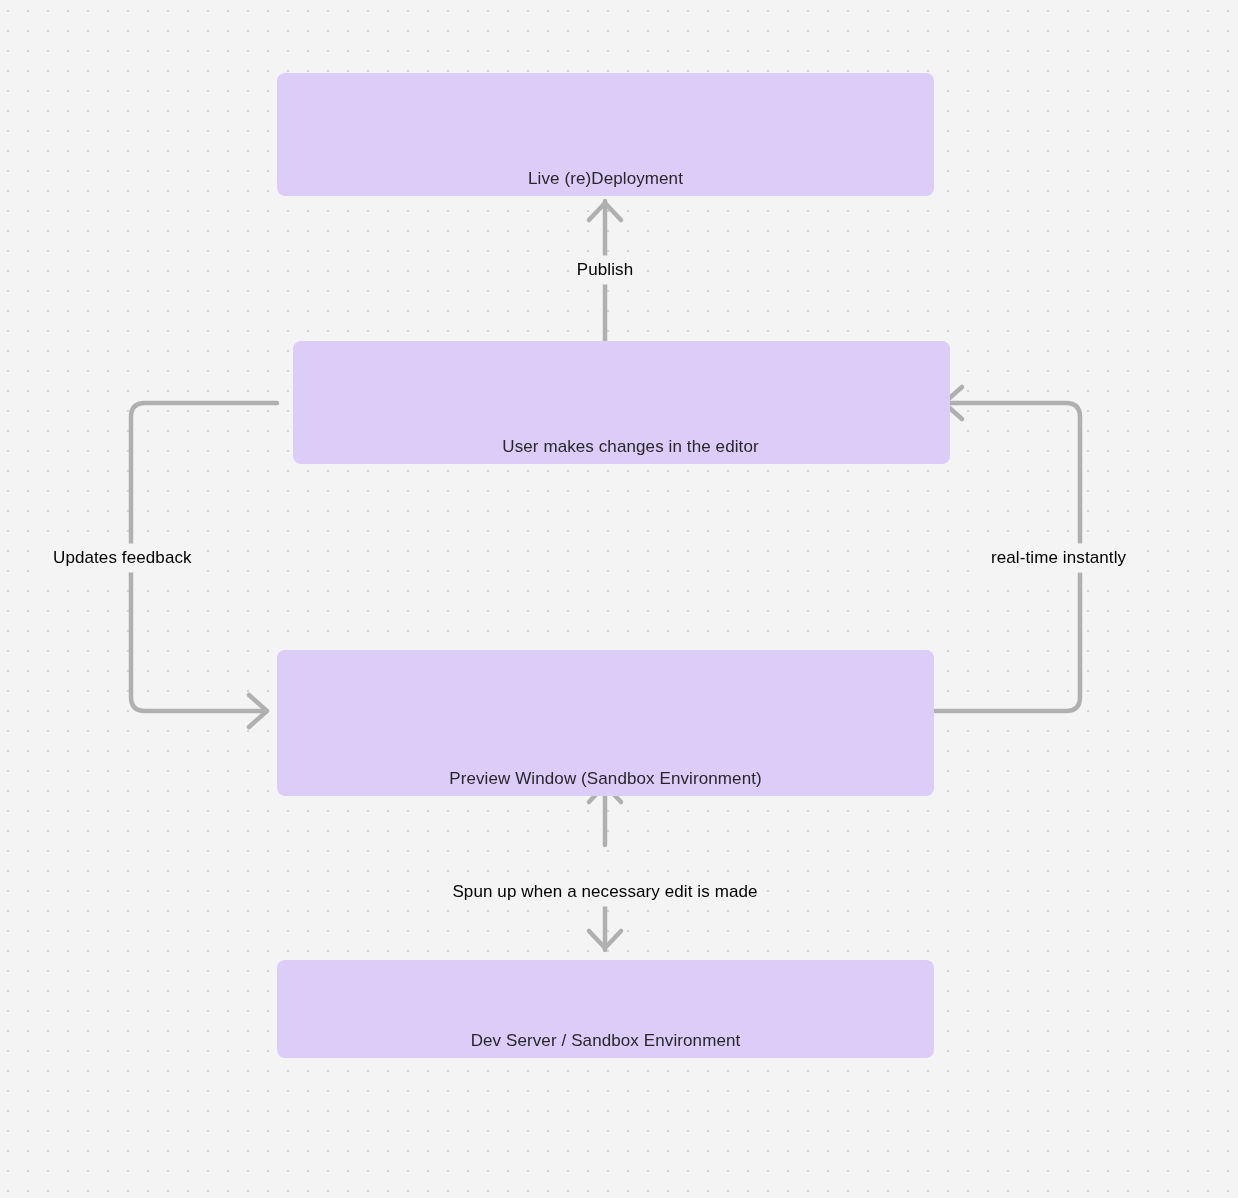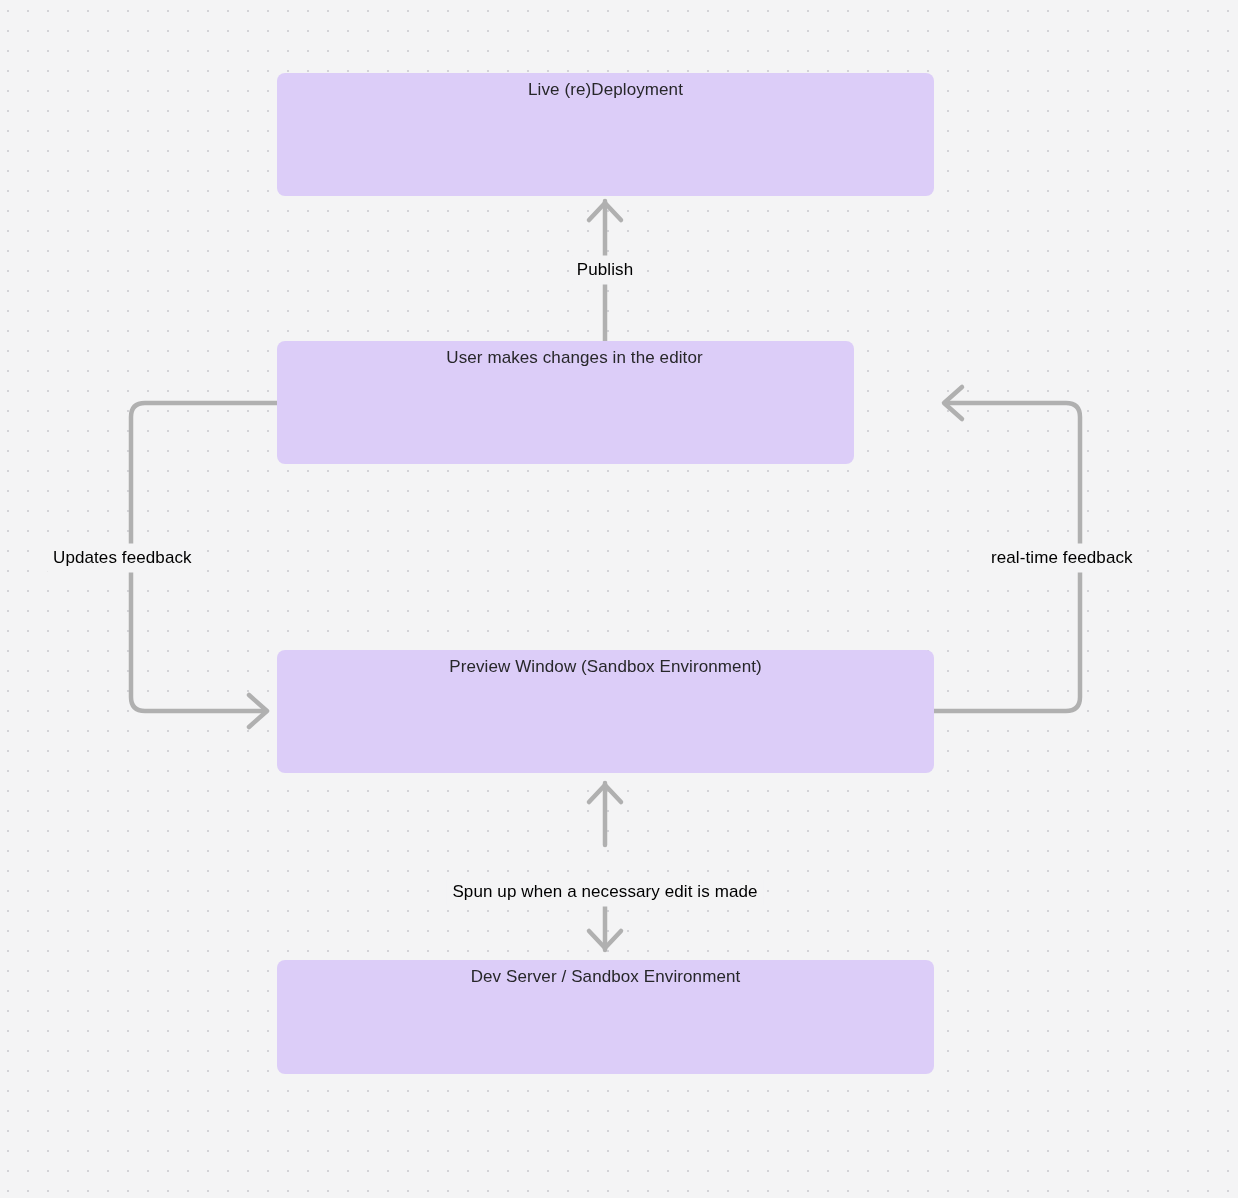--- a/index.html
+++ b/index.html
@@ -36,21 +36,21 @@
     pointer-events: none;
   }
 
   
   .node {
     position: absolute;
     box-sizing: border-box;
     background: #dccdf8;
     border-radius: 8px;
     display: flex;
-    align-items: flex-start;
+    align-items: flex-end;
     justify-content: center;
     color: #27272a;
     font-size: 17px;
     letter-spacing: 0.1px;
     line-height: 1.3;
     text-align: center;
     padding: 6px 14px;
   }
 
   .node-label {
@@ -119,41 +119,41 @@
         <polyline points="589,931 605,948 621,931"></polyline>
       </g>
 
     </g>
   </svg>
 
   <div class="node" style="left:277px; top:73px; width:657px; height:123px;">
     <span class="node-label">Live (re)Deployment</span>
   </div>
 
-  <div class="node" style="left:277px; top:341px; width:577px; height:123px;padding-left:32px;">
+  <div class="node" style="left:293px; top:341px; width:657px; height:123px;padding-left:32px;">
     <span class="node-label">User makes changes in the editor</span>
   </div>
 
-  <div class="node" style="left:277px; top:650px; width:657px; height:123px;">
+  <div class="node" style="left:277px; top:650px; width:657px; height:146px;">
     <span class="node-label">Preview Window (Sandbox Environment)</span>
   </div>
 
-  <div class="node" style="left:277px; top:960px; width:657px; height:114px;">
+  <div class="node" style="left:277px; top:960px; width:657px; height:98px;">
     <span class="node-label">Dev Server / Sandbox Environment</span>
   </div>
 
   <div class="edge-label center" style="left:605px; top:270px;">
     <span>Publish</span>
   </div>
 
   <div class="edge-label leftanchor" style="left:47px; top:558px;">
     <span>Updates feedback</span>
   </div>
 
   <div class="edge-label leftanchor" style="left:985px; top:558px;">
-    <span>real-time feedback</span>
+    <span>real-time instantly</span>
   </div>
 
   <div class="edge-label center" style="left:605px; top:892px;">
     <span>Spun up when a necessary edit is made</span>
   </div>
 
 </div>
 
 </body></html>

